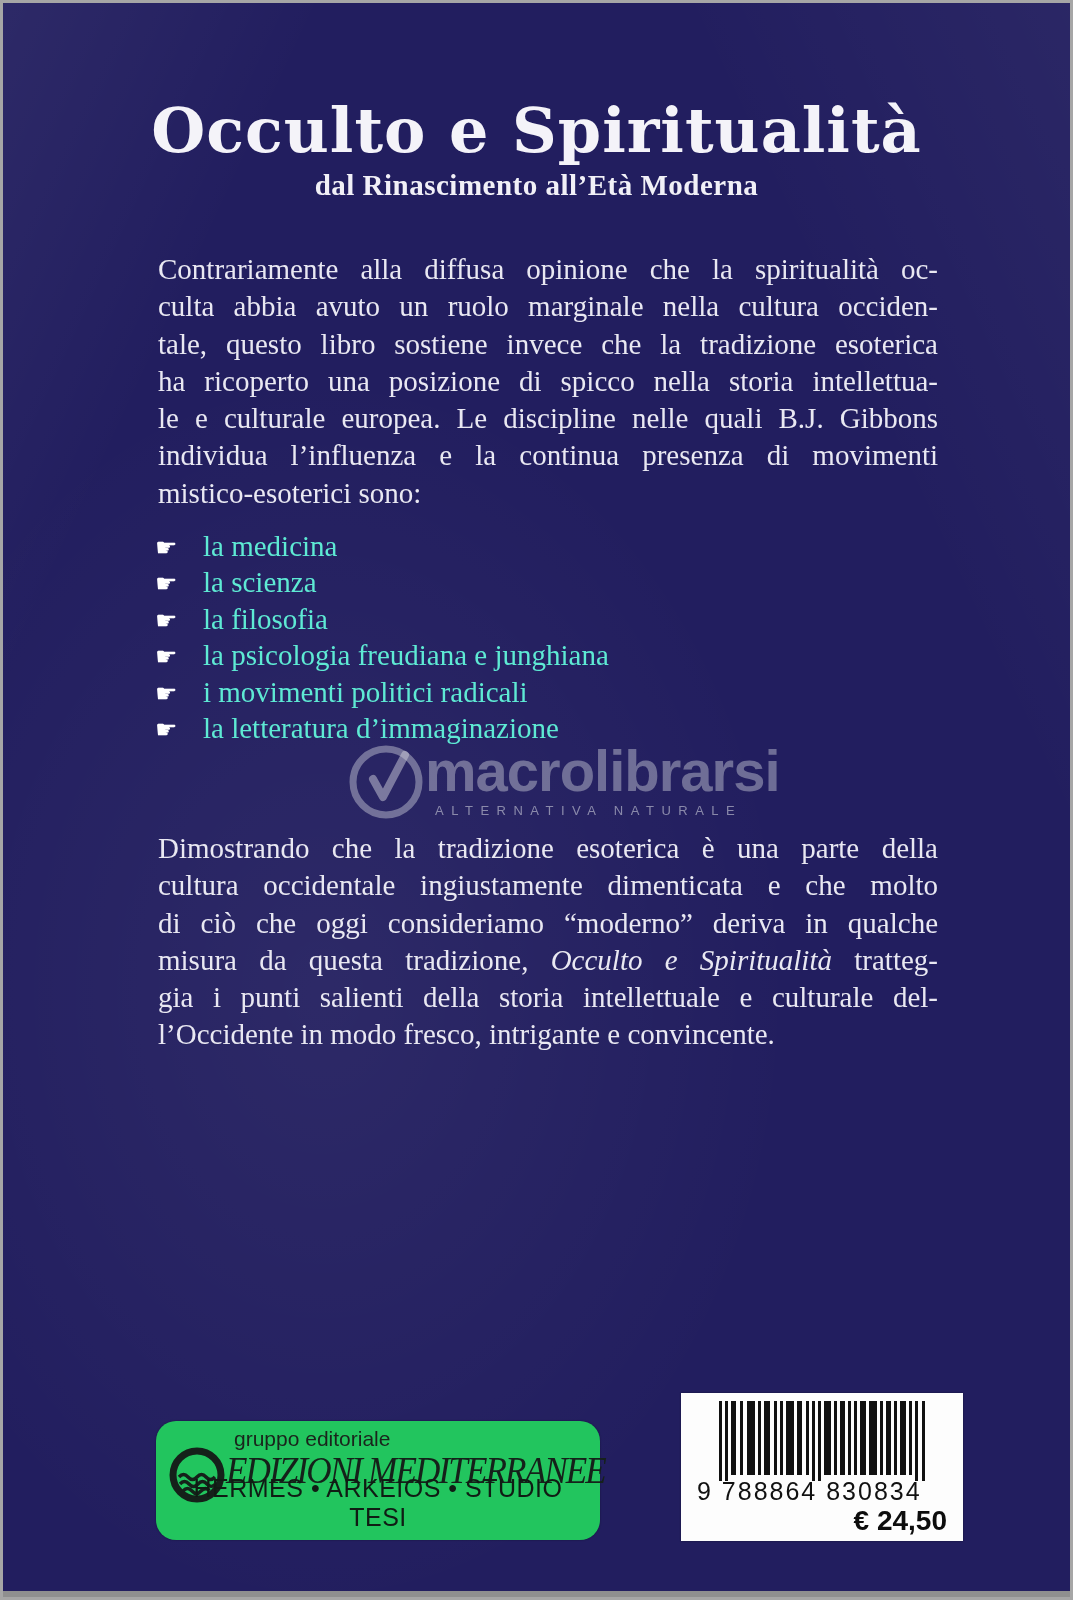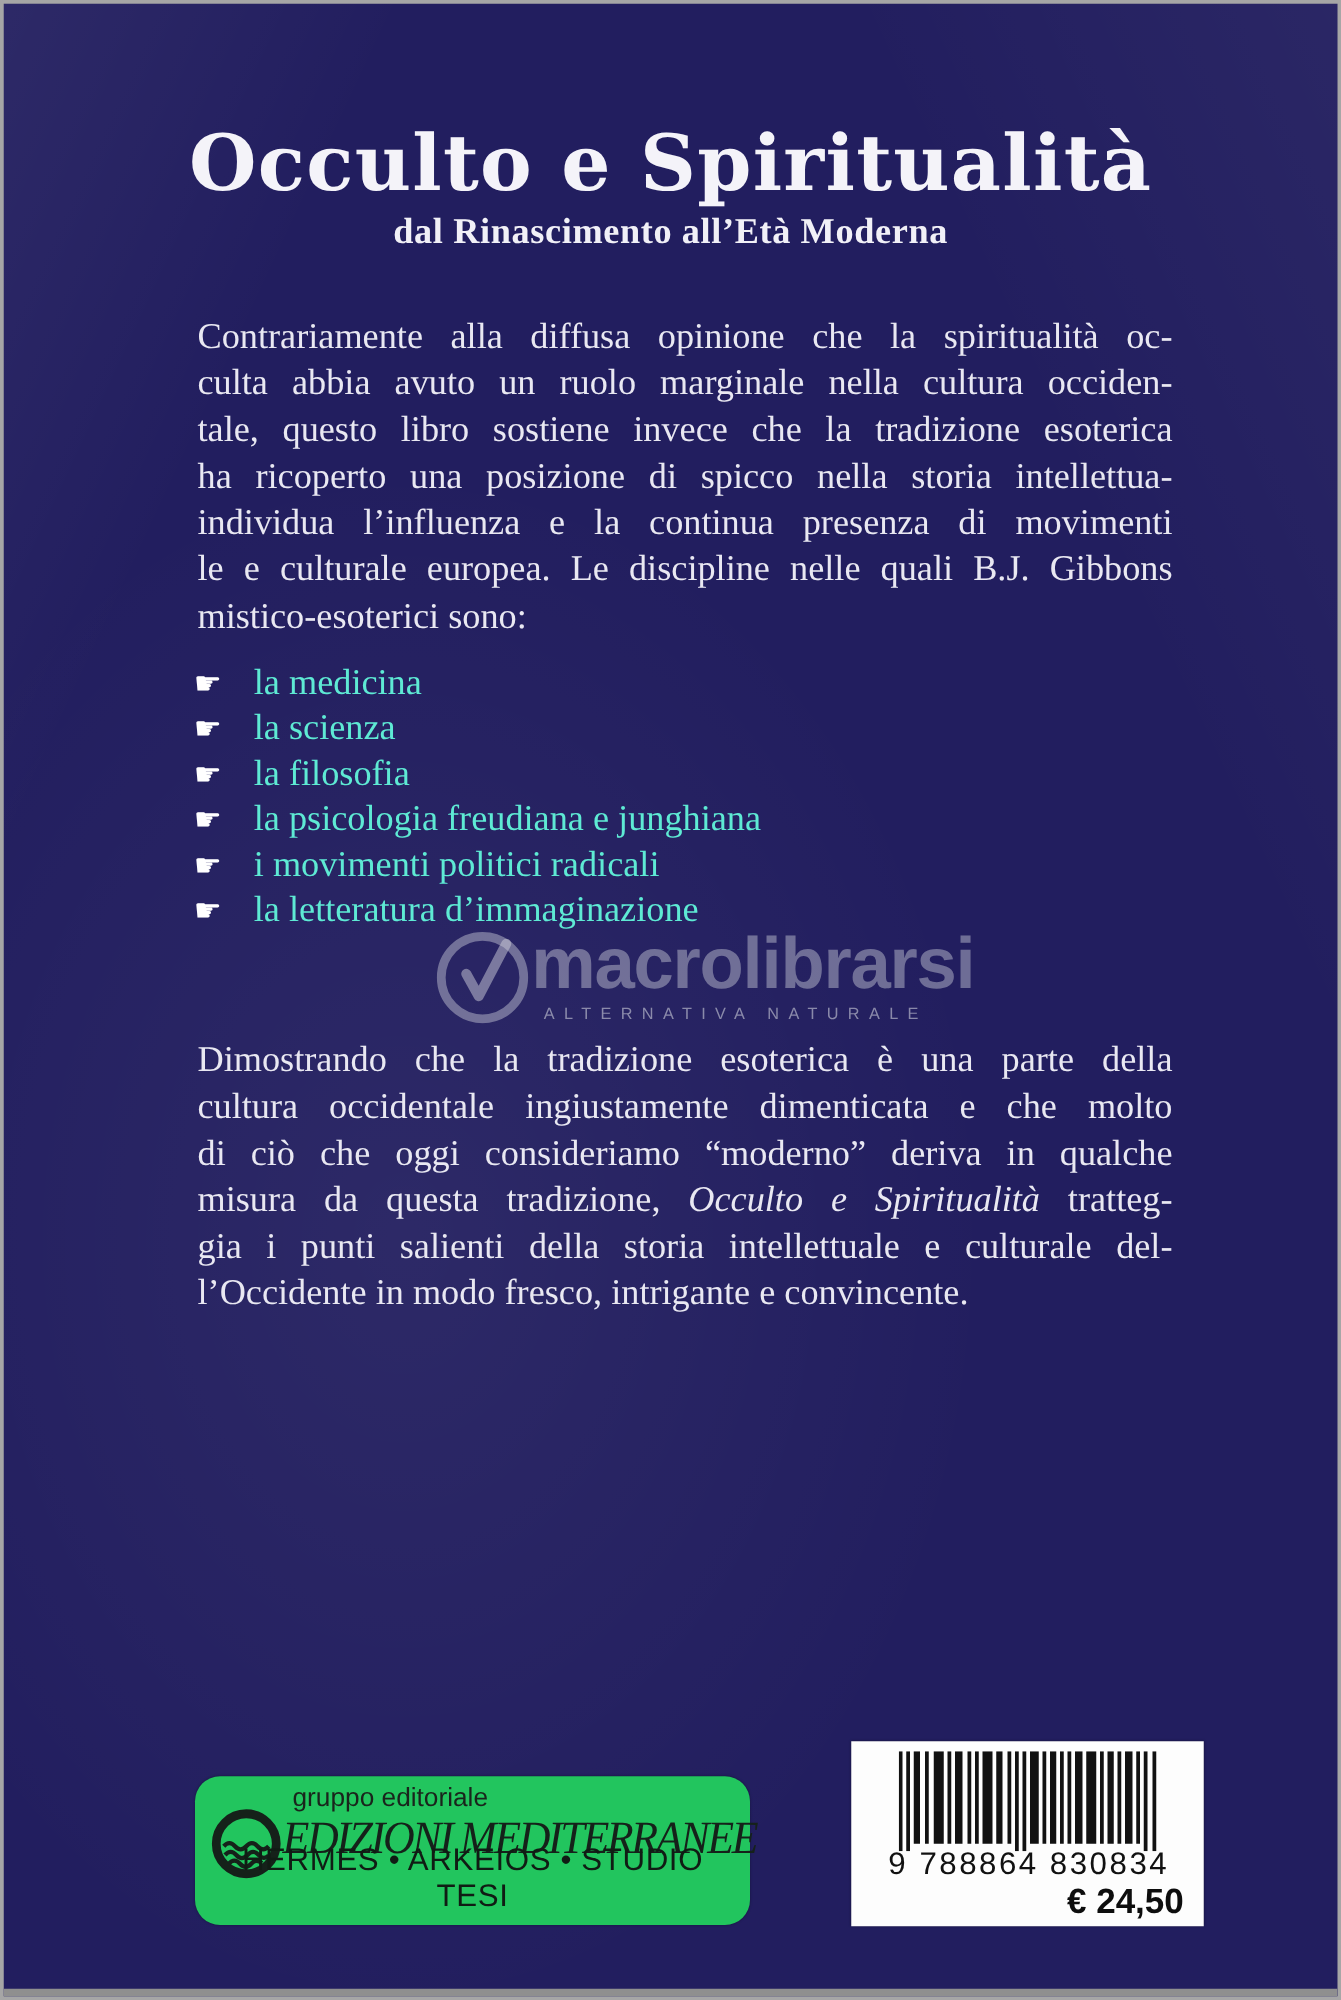--- a/index.html
+++ b/index.html
@@ -80,21 +80,21 @@
     transform:scaleX(0.95);transform-origin:left center;
   }
   .pub-imprints{
     position:absolute;left:12px;bottom:8px;width:420px;text-align:center;
     font-family:"Liberation Sans",sans-serif;font-size:25px;letter-spacing:0.5px;color:#101c14;
   }
 
   
   .bcbox{
     position:absolute;left:678px;top:1390px;width:282px;height:148px;z-index:3;
-    background:#fdfdfd;box-shadow:0 0 2px rgba(0,0,0,0.4);text-align:center;
+    background:#fdfdfd;box-shadow:0 0 2px rgba(0,0,0,0.4);
   }
   .bc-bars{position:absolute;left:38px;top:8px;width:212px;height:80px;}
   .bc-number{
     position:absolute;left:16px;top:84px;width:252px;
     font-family:"Liberation Sans",sans-serif;font-size:25px;color:#111;
     letter-spacing:2px;white-space:nowrap;
   }
   .bc-price{
     position:absolute;right:16px;top:112px;
     font-family:"Liberation Sans",sans-serif;font-weight:bold;font-size:28px;color:#0d0d0d;
@@ -106,22 +106,22 @@
 <div class="texture"></div>
 
 <h1 class="title">Occulto e Spiritualità</h1>
 <h2 class="subtitle">dal Rinascimento all’Età Moderna</h2>
 
 <div class="paragraph intro">
     <div class="jline">Contrariamente alla diffusa opinione che la spiritualità oc-</div>
     <div class="jline">culta abbia avuto un ruolo marginale nella cultura occiden-</div>
     <div class="jline">tale, questo libro sostiene invece che la tradizione esoterica</div>
     <div class="jline">ha ricoperto una posizione di spicco nella storia intellettua-</div>
+    <div class="jline">le e culturale europea. Le discipline nelle quali B.J. Gibbons</div>
     <div class="jline">individua l’influenza e la continua presenza di movimenti</div>
-    <div class="jline">le e culturale europea. Le discipline nelle quali B.J. Gibbons</div>
     <div class="jline last">mistico-esoterici sono:</div>
   </div>
 
 <div class="disciplines">
     <div class="disc-row">
       <span class="manicule">☛</span>
       <span class="disc-text">la medicina</span>
     </div>
     <div class="disc-row">
       <span class="manicule">☛</span>

